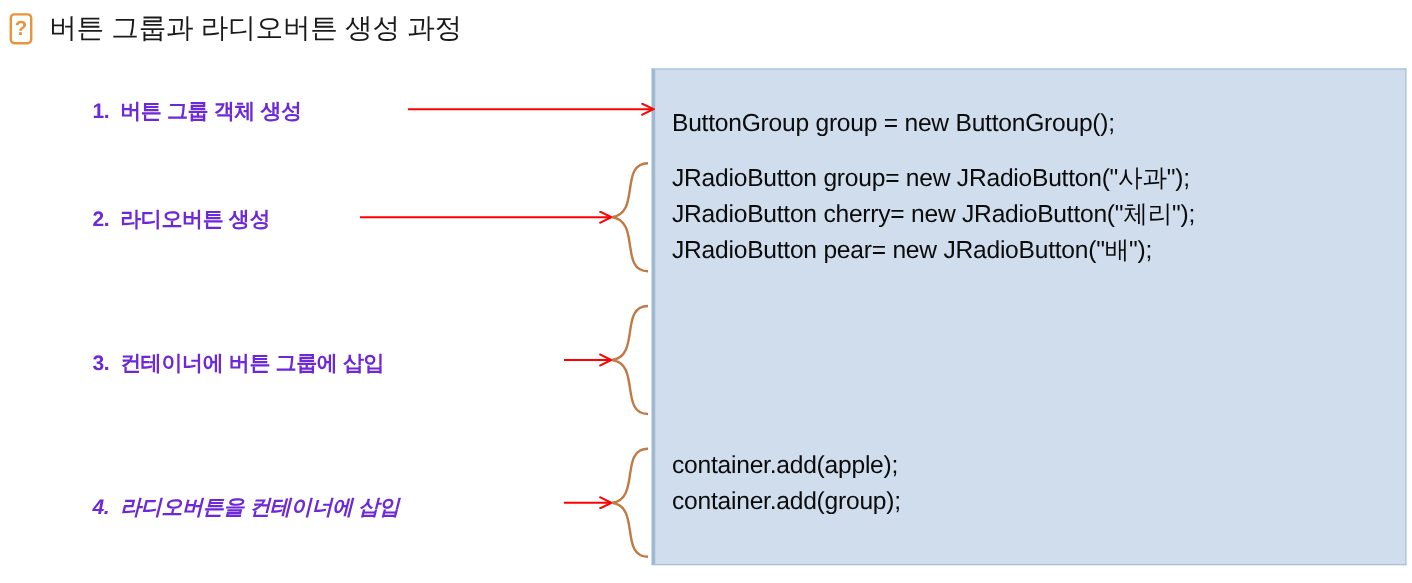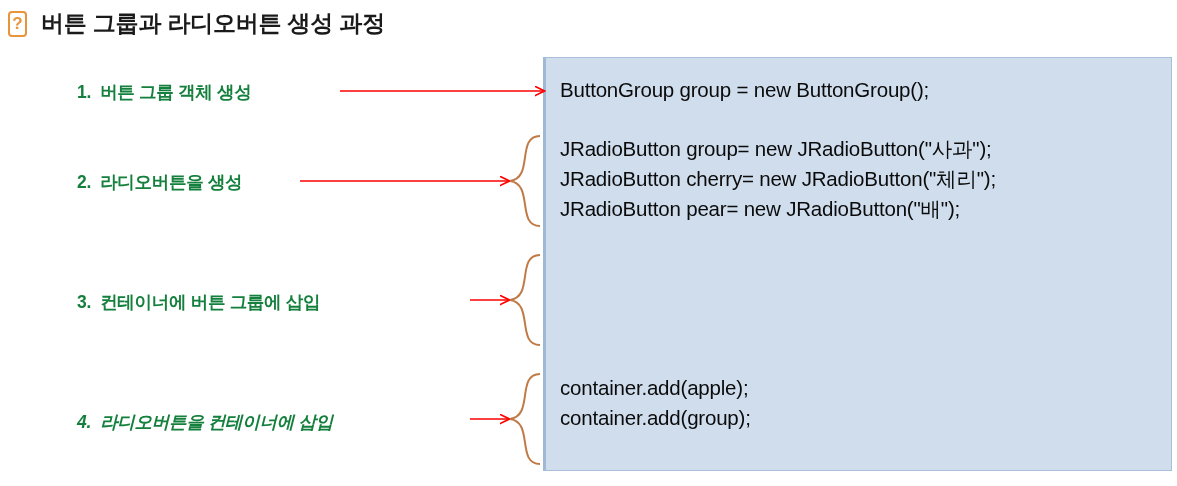--- a/index.html
+++ b/index.html
@@ -38,32 +38,32 @@
     align-items: center;
     justify-content: center;
     color: #e8943a;
     font-size: 17px;
     font-weight: bold;
     line-height: 1;
     background: #ffffff;
   }
   #page-title {
     font-size: 23px;
-    font-weight: 700;
+    font-weight: 400;
     color: #1a1a1a;
     letter-spacing: -0.2px;
     white-space: nowrap;
   }
 
   
   .step-label {
     position: absolute;
     font-size: 17.5px;
     font-weight: 700;
-    color: #15803d;
+    color: #6d28d9;
     white-space: nowrap;
     letter-spacing: -0.3px;
   }
   .step-num {
     font-weight: 700;
   }
   .step-text {
     font-weight: 700;
   }
 
@@ -110,36 +110,36 @@
     <div id="page-title">버튼 그룹과 라디오버튼 생성 과정</div>
   </div>
 
   <div class="step-label" style="left:77px; top:80px;">
     <span class="step-num">1.&nbsp;</span>
     <span class="step-text">버튼 그룹 객체 생성</span>
   </div>
 
   <div class="step-label" style="left:77px; top:170px;">
     <span class="step-num">2.&nbsp;</span>
-    <span class="step-text">라디오버튼을 생성</span>
+    <span class="step-text">라디오버튼 생성</span>
   </div>
 
   <div class="step-label" style="left:77px; top:290px;">
     <span class="step-num">3.&nbsp;</span>
     <span class="step-text">컨테이너에 버튼 그룹에 삽입</span>
   </div>
 
   <div class="step-label" style="left:77px; top:410px;font-style:italic;">
     <span class="step-num">4.&nbsp;</span>
     <span class="step-text">라디오버튼을 컨테이너에 삽입</span>
   </div>
 
   <div id="code-panel">
 
-    <div class="code-group" style="top:17px;">
+    <div class="code-group" style="top:30px;">
       <span class="code-line">ButtonGroup group = new ButtonGroup();</span>
     </div>
 
     <div class="code-group" style="top:76px;">
       <span class="code-line">JRadioButton group= new JRadioButton("사과");</span>
       <span class="code-line">JRadioButton cherry= new JRadioButton("체리");</span>
       <span class="code-line">JRadioButton pear= new JRadioButton("배");</span>
     </div>
 
 

